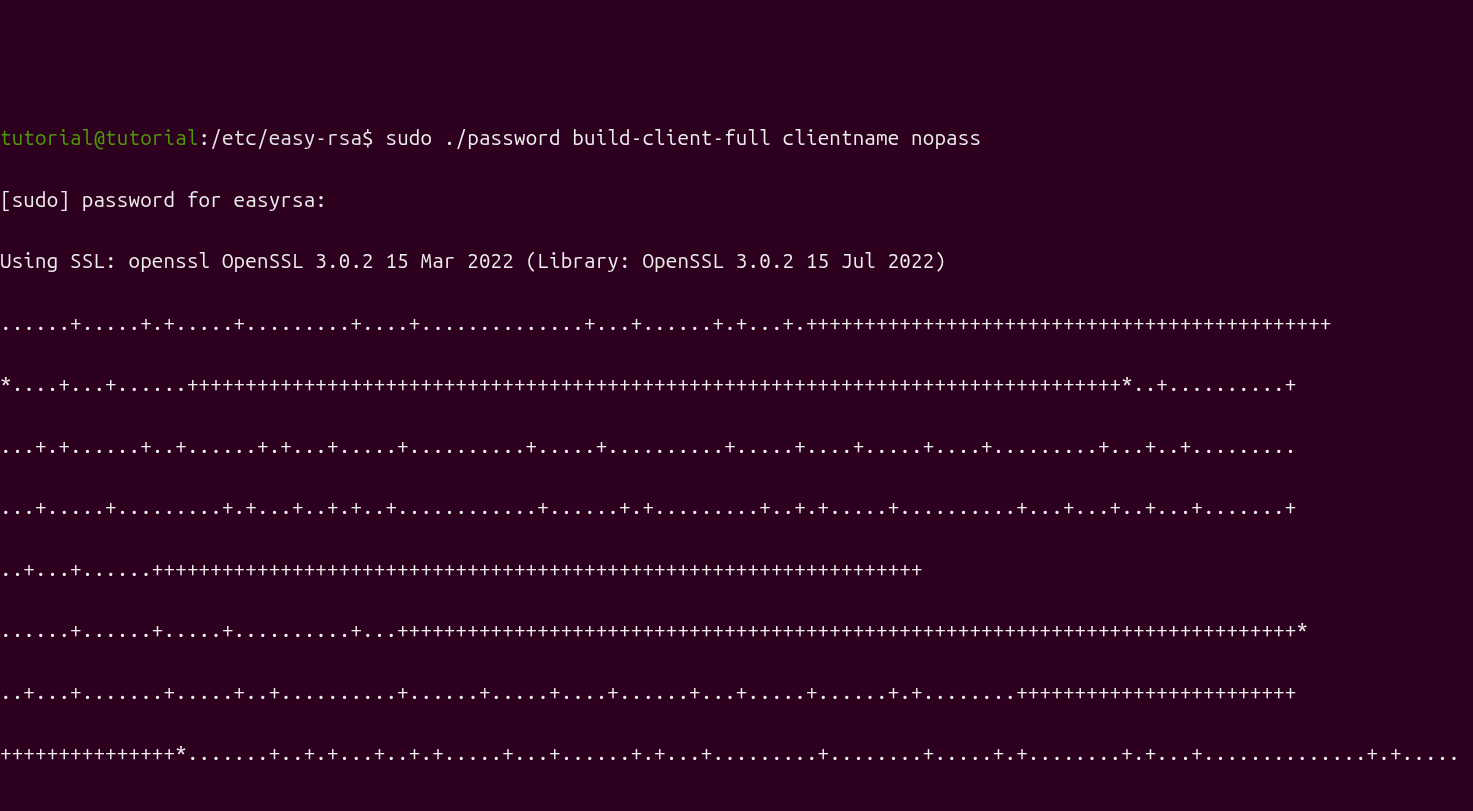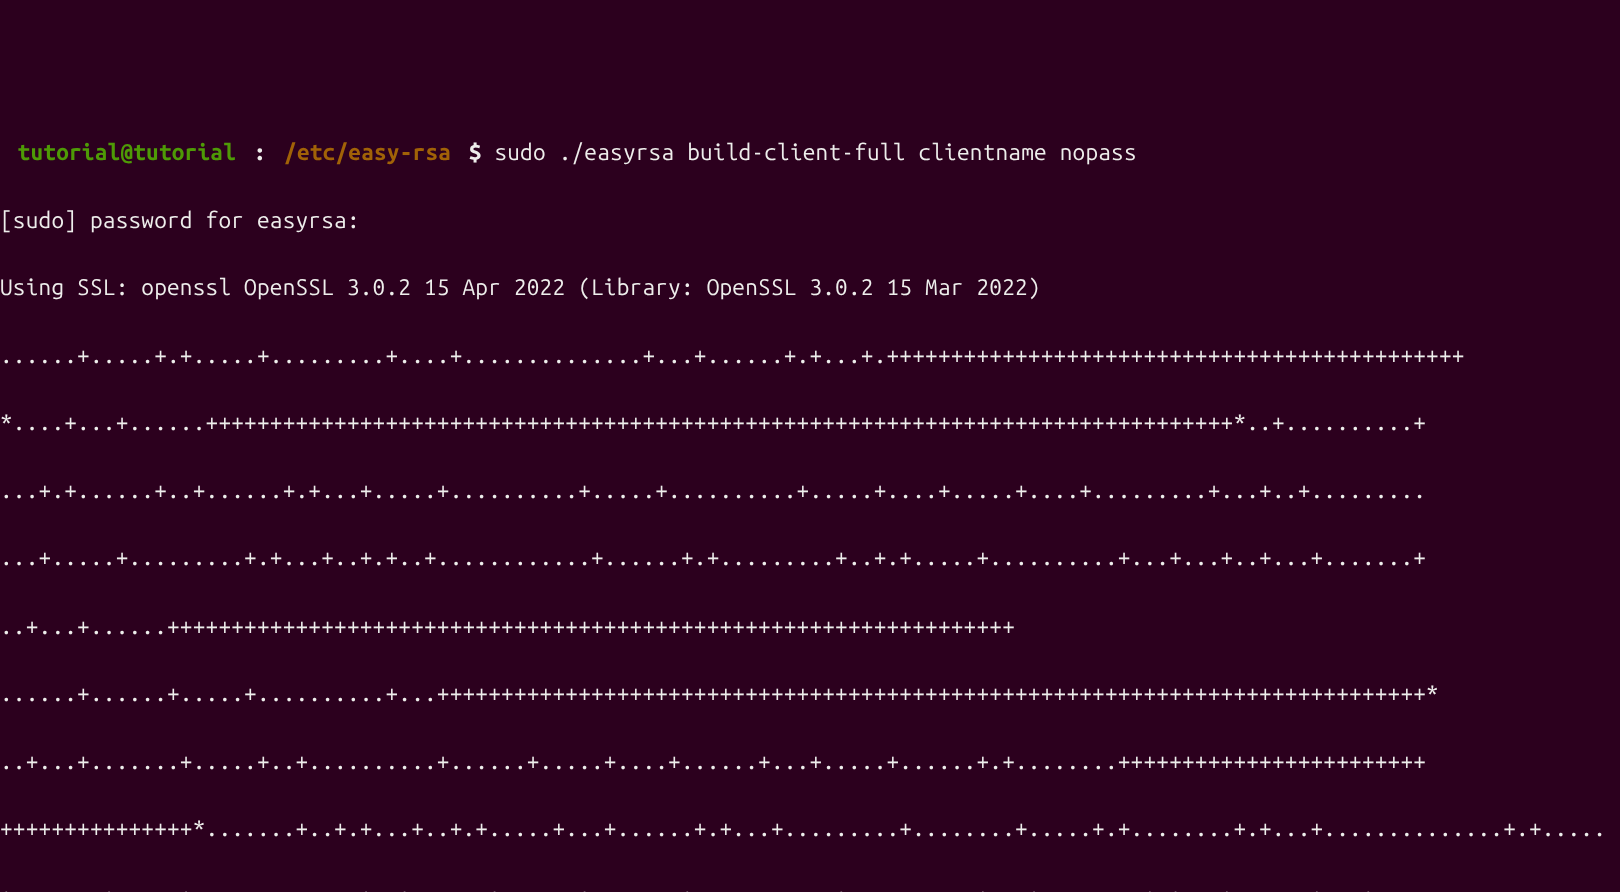--- a/index.html
+++ b/index.html
@@ -11,32 +11,32 @@
       line-height: 1.5;
       padding: 0;
       width: 1473px;
       height: 811px;
       overflow: hidden;
       white-space: pre;
       letter-spacing: 0.2px;
     }
     .term-line { display: block; }
     .user { color: #4e9a06; font-weight: bold; }
-    .path { color: #a16207; font-weight: bold; }
+    .path { color: #e5e5e5; font-weight: bold; }
     .white { color: #eeeeec; }
-    .bold { font-weight: bold; margin-left: 16px; }
+    .bold { font-weight: normal; }
   </style>
 </head>
 <body>
 
 
 
-<div class="term-line"><span class="user bold">tutorial@tutorial</span><span class="white bold">:</span><span class="path bold">/etc/easy-rsa</span><span class="white bold">$ </span><span class="white">sudo ./easyrsa build-client-full clientname nopass</span></div>
+<div class="term-line"><span class="user bold">tutorial@tutorial</span><span class="white bold">:</span><span class="path bold">/etc/easy-rsa</span><span class="white bold">$ </span><span class="white">sudo ./password build-client-full clientname nopass</span></div>
 <div class="term-line white">[sudo] password for easyrsa:</div>
-<div class="term-line white">Using SSL: openssl OpenSSL 3.0.2 15 Apr 2022 (Library: OpenSSL 3.0.2 15 Mar 2022)</div>
+<div class="term-line white">Using SSL: openssl OpenSSL 3.0.2 15 Mar 2022 (Library: OpenSSL 3.0.2 15 Jul 2022)</div>
 <div class="term-line white">......+.....+.+.....+.........+....+..............+...+......+.+...+.+++++++++++++++++++++++++++++++++++++++++++++</div>
 <div class="term-line white">*....+...+......++++++++++++++++++++++++++++++++++++++++++++++++++++++++++++++++++++++++++++++++*..+..........+</div>
 <div class="term-line white">...+.+......+..+......+.+...+.....+..........+.....+..........+.....+....+.....+....+.........+...+..+.........</div>
 <div class="term-line white">...+.....+.........+.+...+..+.+..+............+......+.+.........+..+.+.....+..........+...+...+..+...+.......+</div>
 <div class="term-line white">..+...+......++++++++++++++++++++++++++++++++++++++++++++++++++++++++++++++++++</div>
 <div class="term-line white">......+......+.....+..........+...+++++++++++++++++++++++++++++++++++++++++++++++++++++++++++++++++++++++++++++*</div>
 <div class="term-line white">..+...+.......+.....+..+..........+......+.....+....+......+...+.....+......+.+........++++++++++++++++++++++++</div>
 <div class="term-line white">+++++++++++++++*.......+..+.+...+..+.+.....+...+......+.+...+.........+........+.....+.+........+.+...+..............+.+.....</div>
 <div class="term-line white">+.......+.....+.............+..+......+......+.......+...........+..........+...+........+.+...+......+...+.....</div>
 

